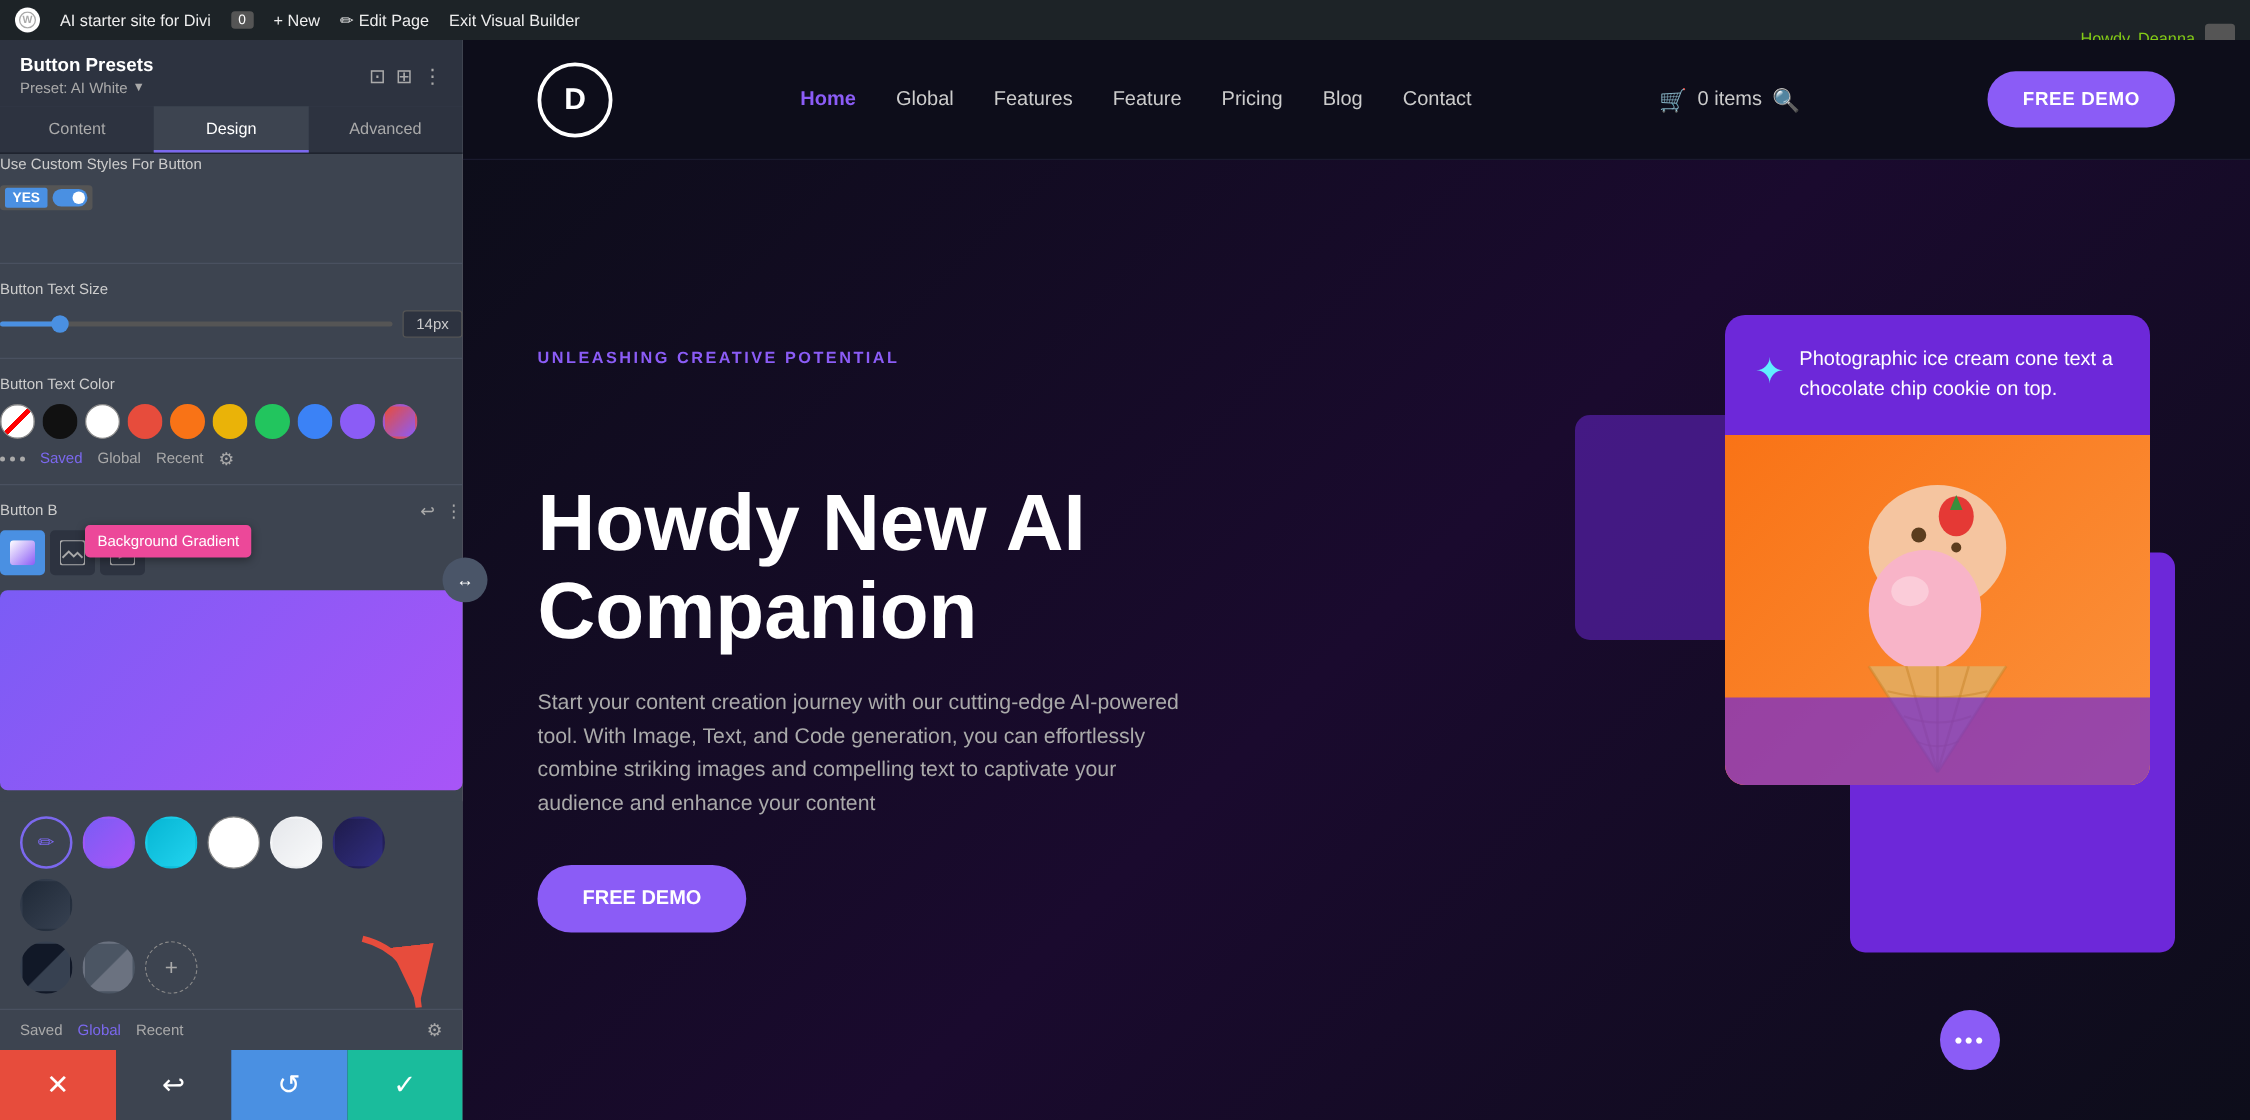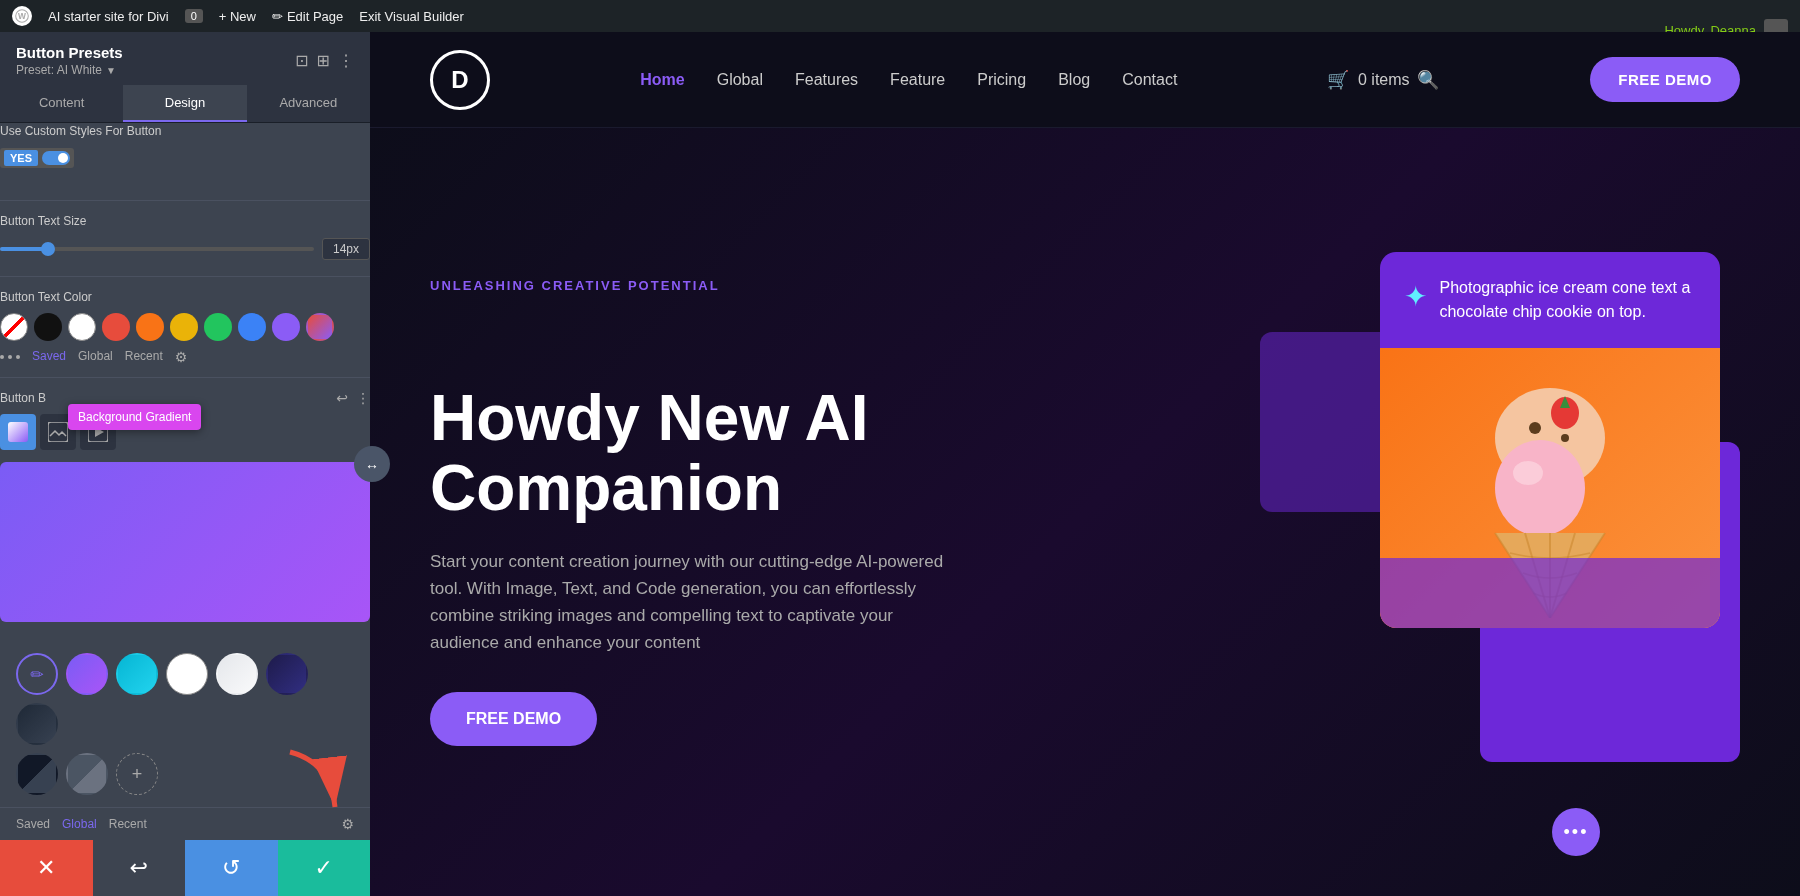--- a/index.html
+++ b/index.html
@@ -98,21 +98,21 @@
       line-height: 1.4;
     }
 
     .toggle-yes {
       display: inline-flex;
       align-items: center;
       background: #555;
       border-radius: 3px;
       padding: 2px 4px;
       gap: 4px;
-      margin-bottom: 20px;
+      margin-bottom: 30px;
       cursor: pointer;
     }
     .toggle-yes-label {
       color: #fff;
       font-size: 11px;
       font-weight: 700;
       background: #4a90e2;
       padding: 2px 6px;
       border-radius: 2px;
     }
@@ -212,27 +212,27 @@
       display: flex;
       align-items: center;
       justify-content: space-between;
     }
     .bg-section-icons { display: flex; gap: 8px; align-items: center; }
     .bg-icon-btn { color: #aaa; font-size: 14px; cursor: pointer; }
 
     
     .tooltip-popup {
       position: absolute;
-      background: #d946ef;
+      background: #ec4899;
       color: #fff;
       font-size: 12px;
       padding: 6px 10px;
       border-radius: 4px;
       white-space: nowrap;
-      top: 372px;
+      top: 388px;
       left: 68px;
       z-index: 100;
       box-shadow: 0 2px 8px rgba(0,0,0,0.4);
     }
 
     .bg-type-tabs {
       display: flex;
       gap: 4px;
       margin-bottom: 12px;
     }

